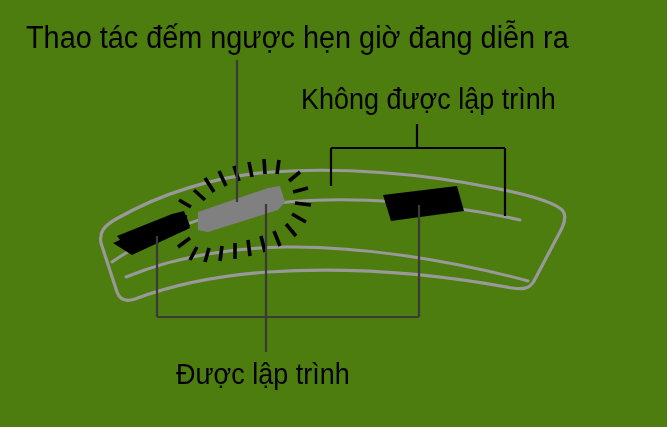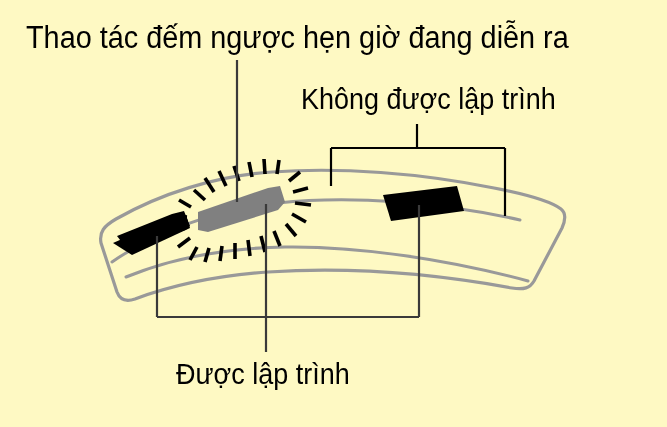--- a/index.html
+++ b/index.html
@@ -7,21 +7,21 @@
     padding: 0;
     background: #ffffff;
   }
   body {
     font-family: "Liberation Sans", sans-serif;
   }
   #stage {
     position: relative;
     width: 667px;
     height: 427px;
-    background: #fef9c3;
+    background: #4d7c0f;
     overflow: hidden;
   }
   #diagram-svg {
     position: absolute;
     left: 0;
     top: 0;
     width: 667px;
     height: 427px;
   }
   .label {

